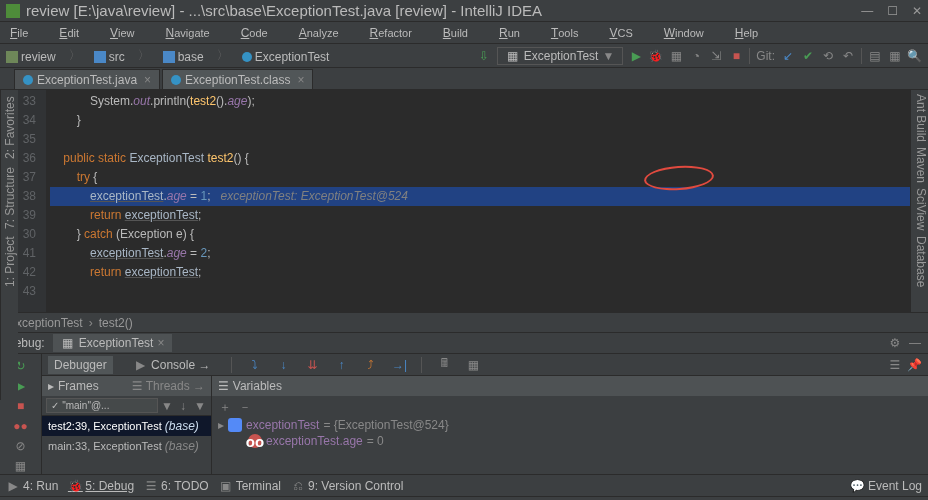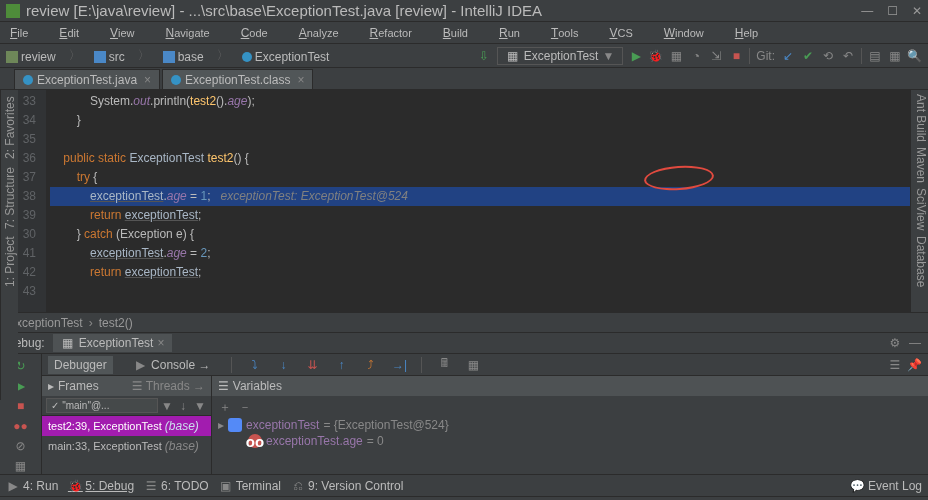--- a/index.html
+++ b/index.html
@@ -60,21 +60,21 @@
   .dbg-main { flex:1; display:flex; flex-direction:column; }
   .dbg-tabs { height:22px; display:flex; align-items:center; gap:15px; padding:0 6px; border-bottom:1px solid #2b2b2b; font-size:11px; }
   .dbg-tabs .t { padding:2px 6px; }
   .dbg-tabs .t.active { background:#515658; }
   .dbg-cols { flex:1; display:flex; }
   .frames { width:170px; border-right:1px solid #2b2b2b; display:flex; flex-direction:column; }
   .frames-hdr { height:20px; background:#4e5254; padding:2px 6px; font-size:11px; display:flex; align-items:center; }
   .frames-sel { height:20px; display:flex; align-items:center; padding:0 4px; gap:3px; border-bottom:1px solid #2b2b2b; }
   .frames-sel .sel { flex:1; background:#45494a; border:1px solid #555; padding:1px 4px; font-size:10px; overflow:hidden; white-space:nowrap; }
   .frame-item { padding:3px 6px; font-size:11px; }
-  .frame-item.sel { background:#a21caf; color:#fff; }
+  .frame-item.sel { background:#0f172a; color:#fff; }
   .frame-item .dim { color:#888; font-style:italic; }
   .frame-item.sel .dim { color:#cde; }
   .vars { flex:1; display:flex; flex-direction:column; }
   .vars-hdr { height:20px; background:#4e5254; padding:2px 6px; font-size:11px; display:flex; align-items:center; }
   .vars-body { flex:1; padding:4px 6px; font-size:11px; font-family:Consolas,monospace; }
   .vars-body .row { display:flex; align-items:center; gap:4px; padding:1px 0; }
   .vico { width:14px; height:14px; border-radius:3px; display:inline-flex; align-items:center; justify-content:center; font-size:15px; font-weight:bold; }
   .vico.o { background:#548af7; color:#fff; }
   .vico.oo { background:#c75450; color:#fff; border-radius:50%; }
 

